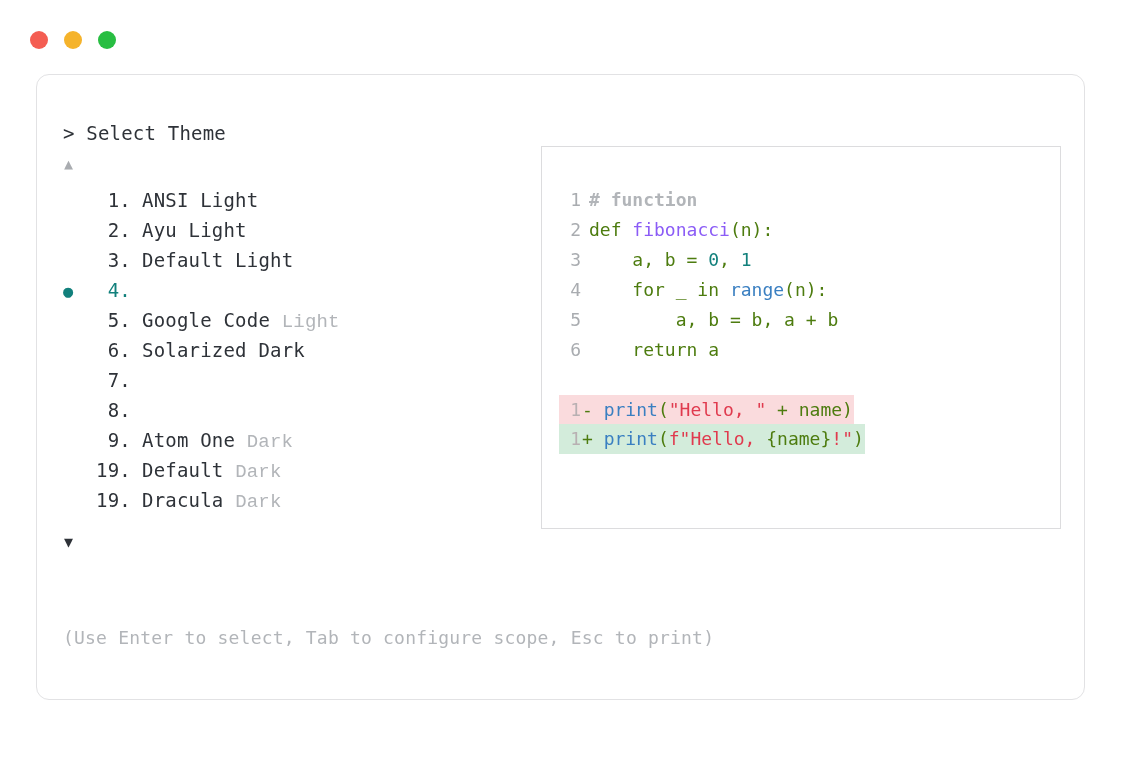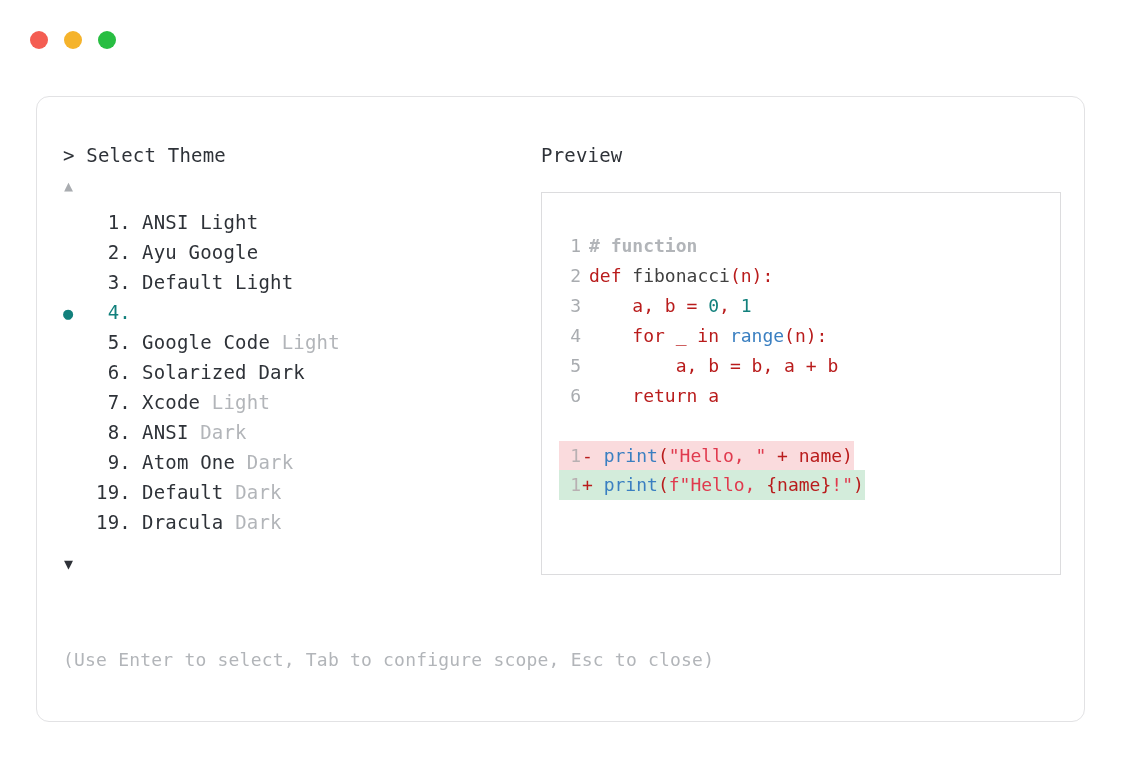--- a/index.html
+++ b/index.html
@@ -29,21 +29,21 @@
     width: 18px;
     height: 18px;
     border-radius: 50%;
     display: block;
   }
 
   
   .card {
     position: absolute;
     left: 36px;
-    top: 96px;
+    top: 74px;
     width: 1049px;
     height: 626px;
     box-sizing: border-box;
     border: 1px solid #e2e2e4;
     border-radius: 13px;
     background: #ffffff;
   }
 
   .card-inner {
     position: relative;
@@ -111,21 +111,21 @@
     text-align: right;
     color: #2e3238;
     letter-spacing: 0.2px;
   }
   .name-cell {
     padding-left: 11px;
     color: #2e3238;
     letter-spacing: 0.2px;
     text-align: center;
   }
-  .mode-suffix { color: #b2b5b9; }
+  .mode-suffix { color: #b2b5b9; font-family: Liberation Mono, monospace; }
   .theme-row.selected .num-cell,
   .theme-row.selected .name-cell,
   .theme-row.selected .mode-suffix { color: #12807c; }
 
   
   .hint {
     position: absolute;
     left: 26px;
     top: 551px;
     font-size: 18px;
@@ -175,66 +175,65 @@
     padding-left: 17px;
   }
   .diff-line .ln { color: #b8b0b2; }
   .diff-body { padding-right: 2px; }
   .diff-del .diff-hl { background: #fadbdd; }
   .diff-add .diff-hl { background: #d3ecdb; }
   .diff-hl { display: inline-block; padding: 0 1px 0 0; }
 
   
   .tok-comment { color: #b2b5b9; font-weight: bold; }
-  .tok-func    { color: #404040; }
+  .tok-func    { color: #8b5cf6; }
   .tok-num     { color: #12807c; }
   .tok-builtin { color: #3a7fc1; text-align: right; }
   .tok-string  { color: #e03a4e; }
-  .tok-plain   { color: #b91c1c; }
+  .tok-plain   { color: #4d7c0f; }
 </style>
 </head>
 <body>
 
 <div class="titlebar">
   <span class="dot" style="background: rgb(244, 93, 82);"></span>
   <span class="dot" style="background: rgb(245, 179, 43);"></span>
   <span class="dot" style="background: rgb(40, 190, 66);"></span>
 </div>
 
 <div class="card">
   <div class="card-inner">
 
     <div class="col-left">
       <div class="heading">&gt; Select Theme</div>
 
       <div class="scroll-arrow up">▲</div>
 
       <ul class="theme-list">
           <li class="theme-row"><span class="bullet-cell"></span><span class="num-cell">1.</span><span class="name-cell">ANSI Light</span></li>
-          <li class="theme-row"><span class="bullet-cell"></span><span class="num-cell">2.</span><span class="name-cell">Ayu Google</span></li>
+          <li class="theme-row"><span class="bullet-cell"></span><span class="num-cell">2.</span><span class="name-cell">Ayu Light</span></li>
           <li class="theme-row"><span class="bullet-cell"></span><span class="num-cell">3.</span><span class="name-cell">Default Light</span></li>
           <li class="theme-row selected"><span class="bullet-cell">●</span><span class="num-cell">4.</span></li>
           <li class="theme-row"><span class="bullet-cell"></span><span class="num-cell">5.</span><span class="name-cell">Google Code <span class="mode-suffix">Light</span></span></li>
           <li class="theme-row"><span class="bullet-cell"></span><span class="num-cell">6.</span><span class="name-cell">Solarized Dark</span></li>
-          <li class="theme-row"><span class="bullet-cell"></span><span class="num-cell">7.</span><span class="name-cell">Xcode <span class="mode-suffix">Light</span></span></li>
-          <li class="theme-row"><span class="bullet-cell"></span><span class="num-cell">8.</span><span class="name-cell">ANSI <span class="mode-suffix">Dark</span></span></li>
+          <li class="theme-row"><span class="bullet-cell"></span><span class="num-cell">7.</span></li>
+          <li class="theme-row"><span class="bullet-cell"></span><span class="num-cell">8.</span></li>
           <li class="theme-row"><span class="bullet-cell"></span><span class="num-cell">9.</span><span class="name-cell">Atom One <span class="mode-suffix">Dark</span></span></li>
           <li class="theme-row"><span class="bullet-cell"></span><span class="num-cell">19.</span><span class="name-cell">Default <span class="mode-suffix">Dark</span></span></li>
           <li class="theme-row"><span class="bullet-cell"></span><span class="num-cell">19.</span><span class="name-cell">Dracula <span class="mode-suffix">Dark</span></span></li>
         </ul>
 
       <div class="scroll-arrow down">▼</div>
     </div>
 
     <div class="col-right">
-      <div class="heading">Preview</div>
 
       <div class="preview-box">
         <div class="code"><div class="code-line"><span class="ln">1</span><span class="code-text"><span class="tok-comment"># function</span></span></div><div class="code-line"><span class="ln">2</span><span class="code-text"><span class="tok-plain">def </span><span class="tok-func">fibonacci</span><span class="tok-plain">(n):</span></span></div><div class="code-line"><span class="ln">3</span><span class="code-text"><span class="tok-plain">    a, b = </span><span class="tok-num">0</span><span class="tok-plain">, </span><span class="tok-num">1</span></span></div><div class="code-line"><span class="ln">4</span><span class="code-text"><span class="tok-plain">    for _ in </span><span class="tok-builtin">range</span><span class="tok-plain">(n):</span></span></div><div class="code-line"><span class="ln">5</span><span class="code-text"><span class="tok-plain">        a, b = b, a + b</span></span></div><div class="code-line"><span class="ln">6</span><span class="code-text"><span class="tok-plain">    return a</span></span></div></div>
         <div class="gap-line"></div>
         <div class="code"><div class="diff-line diff-del"><span class="ln diff-hl">1</span><span class="diff-body diff-hl"><span class="tok-plain">- </span><span class="tok-builtin">print</span><span class="tok-plain">(</span><span class="tok-string">"Hello, "</span><span class="tok-plain"> + name)</span></span></div><div class="diff-line diff-add"><span class="ln diff-hl">1</span><span class="diff-body diff-hl"><span class="tok-plain">+ </span><span class="tok-builtin">print</span><span class="tok-plain">(</span><span class="tok-string">f"Hello, </span><span class="tok-plain">{name}</span><span class="tok-string">!"</span><span class="tok-plain">)</span></span></div></div>
       </div>
     </div>
 
-    <div class="hint">(Use Enter to select, Tab to configure scope, Esc to close)</div>
+    <div class="hint">(Use Enter to select, Tab to configure scope, Esc to print)</div>
 
   </div>
 </div>
 
 </body></html>

